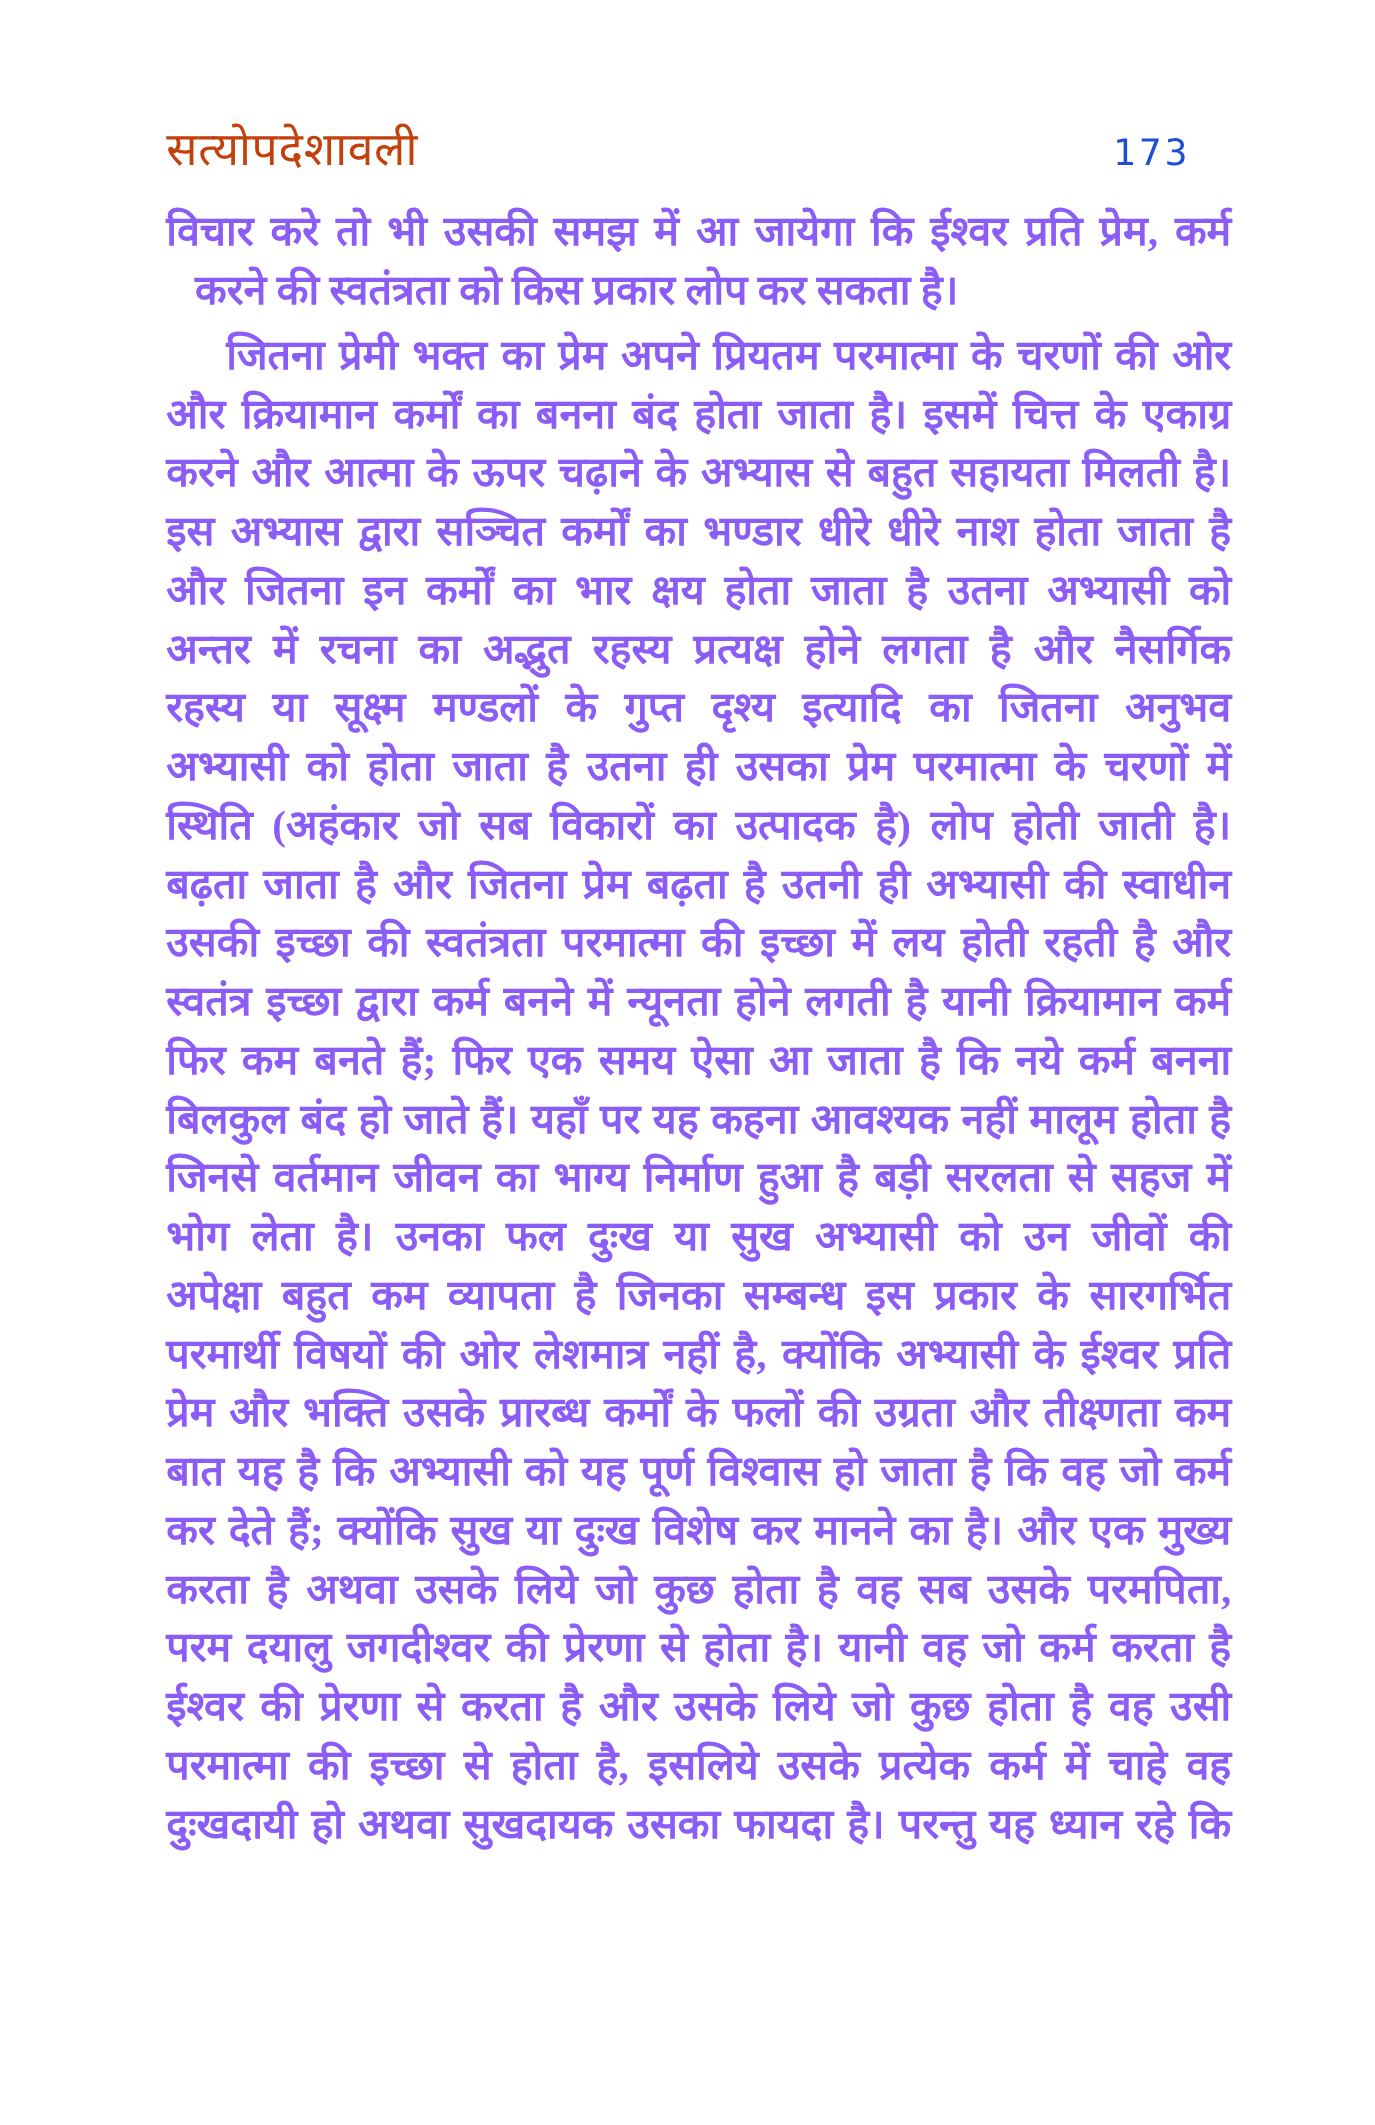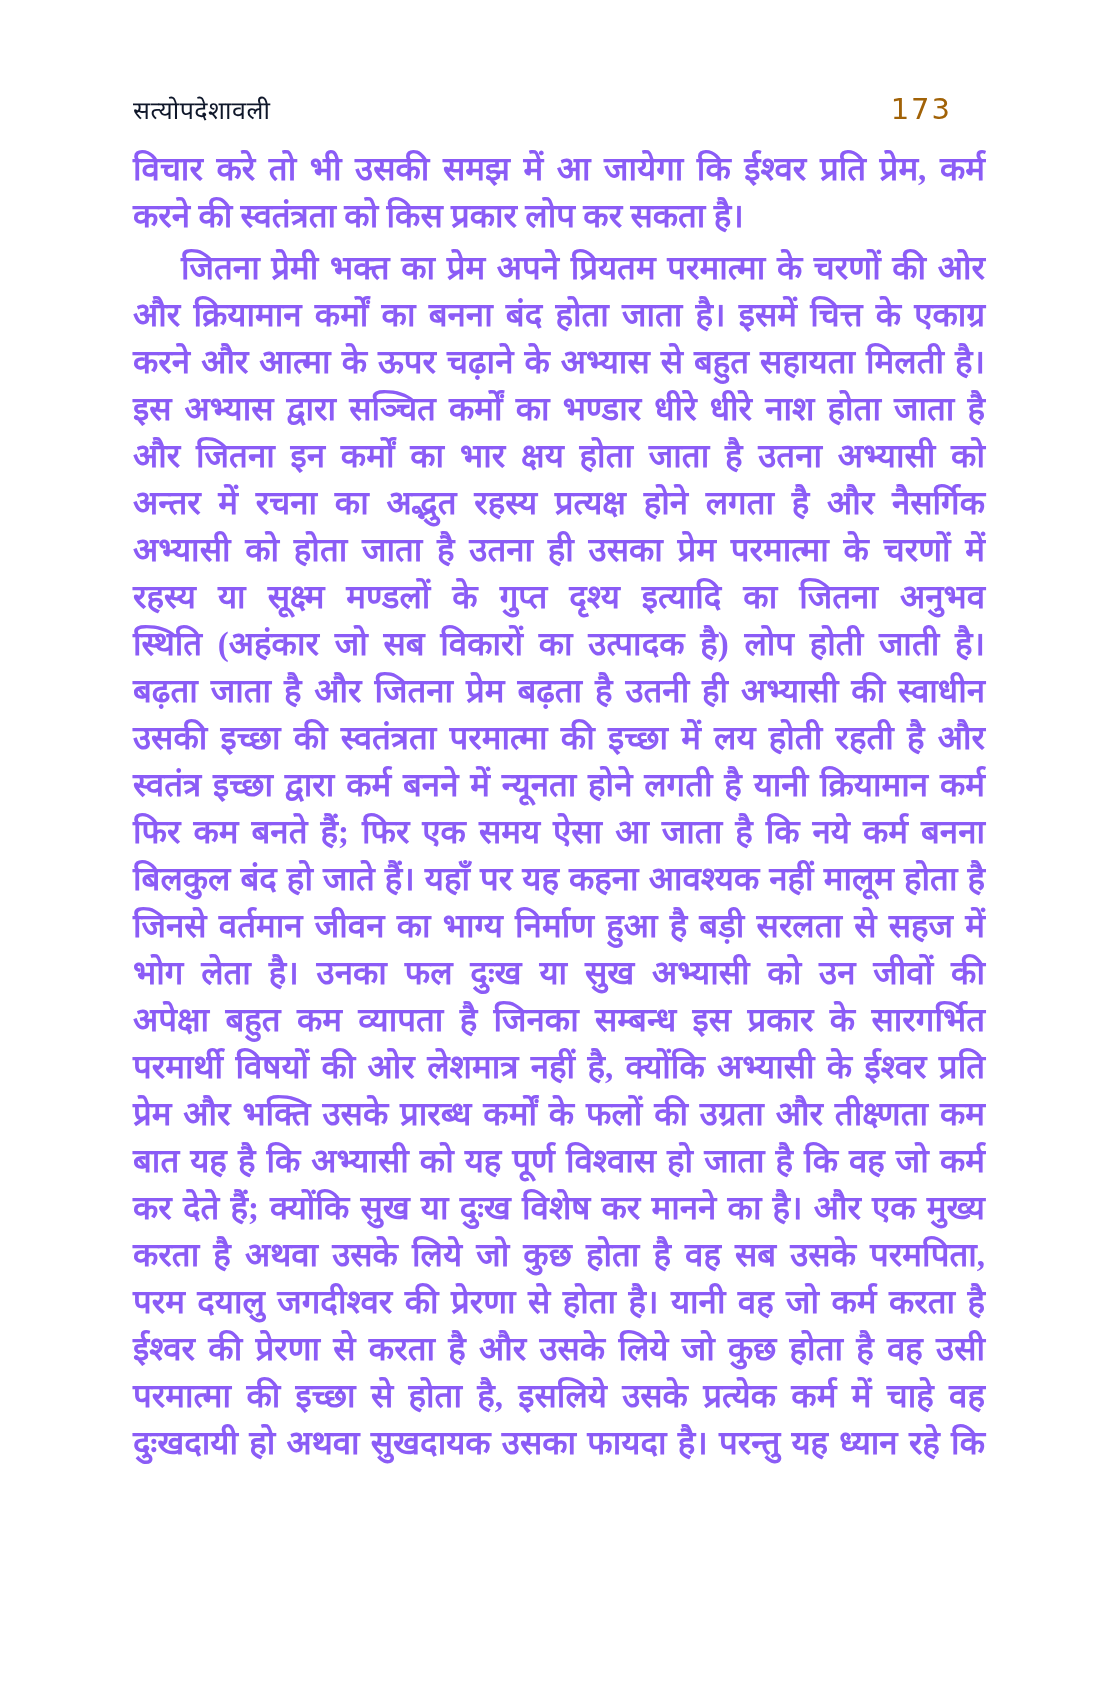--- a/index.html
+++ b/index.html
@@ -14,48 +14,49 @@
     color: #171717;
     overflow: hidden;
   }
   .header-row {
     display: flex;
     justify-content: space-between;
     align-items: baseline;
     margin-bottom: 20px;
   }
   .running-title {
-    font-size: 25px;
+    font-size: 37px;
     font-weight: 500;
     letter-spacing: 0.5px;
-    color: #0f172a;
+    color: #c2410c;
   }
   .page-number {
     font-family: "DejaVu Sans", sans-serif;
     font-size: 29px;
     font-weight: 400;
-    color: #a16207;
+    color: #1d4ed8;
     letter-spacing: 2px;
     margin-right: 33px;
   }
   .body-text { }
   .para { }
   .para-2 { margin-top: 5px; font-family: Liberation Serif, serif; }
   .line {
     font-size: 33px;
     line-height: 47px;
     font-weight: 600;
     color: #8b5cf6;
     text-align: justify;
     text-align-last: justify;
     text-justify: inter-word;
   }
   .line.para-end {
     text-align: left;
     text-align-last: left;
+    margin-left: 23px;
   }
   .line.indent {
     text-indent: 48px;
   }
 </style>
 </head>
 <body>
 
 <div class="page">
 
@@ -71,22 +72,22 @@
       <div class="line para-end">करने की स्वतंत्रता को किस प्रकार लोप कर सकता है।</div>
     </div>
 
     <div class="para para-2">
       <div class="line indent">जितना प्रेमी भक्त का प्रेम अपने प्रियतम परमात्मा के चरणों की ओर</div>
       <div class="line">और क्रियामान कर्मों का बनना बंद होता जाता है। इसमें चित्त के एकाग्र</div>
       <div class="line">करने और आत्मा के ऊपर चढ़ाने के अभ्यास से बहुत सहायता मिलती है।</div>
       <div class="line">इस अभ्यास द्वारा सञ्चित कर्मों का भण्डार धीरे धीरे नाश होता जाता है</div>
       <div class="line">और जितना इन कर्मों का भार क्षय होता जाता है उतना अभ्यासी को</div>
       <div class="line">अन्तर में रचना का अद्भुत रहस्य प्रत्यक्ष होने लगता है और नैसर्गिक</div>
+      <div class="line">रहस्य या सूक्ष्म मण्डलों के गुप्त दृश्य इत्यादि का जितना अनुभव</div>
       <div class="line">अभ्यासी को होता जाता है उतना ही उसका प्रेम परमात्मा के चरणों में</div>
-      <div class="line">रहस्य या सूक्ष्म मण्डलों के गुप्त दृश्य इत्यादि का जितना अनुभव</div>
       <div class="line">स्थिति (अहंकार जो सब विकारों का उत्पादक है) लोप होती जाती है।</div>
       <div class="line">बढ़ता जाता है और जितना प्रेम बढ़ता है उतनी ही अभ्यासी की स्वाधीन</div>
       <div class="line">उसकी इच्छा की स्वतंत्रता परमात्मा की इच्छा में लय होती रहती है और</div>
       <div class="line">स्वतंत्र इच्छा द्वारा कर्म बनने में न्यूनता होने लगती है यानी क्रियामान कर्म</div>
       <div class="line">फिर कम बनते हैं; फिर एक समय ऐसा आ जाता है कि नये कर्म बनना</div>
       <div class="line">बिलकुल बंद हो जाते हैं। यहाँ पर यह कहना आवश्यक नहीं मालूम होता है</div>
       <div class="line">जिनसे वर्तमान जीवन का भाग्य निर्माण हुआ है बड़ी सरलता से सहज में</div>
       <div class="line">भोग लेता है। उनका फल दुःख या सुख अभ्यासी को उन जीवों की</div>
       <div class="line">अपेक्षा बहुत कम व्यापता है जिनका सम्बन्ध इस प्रकार के सारगर्भित</div>
       <div class="line">परमार्थी विषयों की ओर लेशमात्र नहीं है, क्योंकि अभ्यासी के ईश्वर प्रति</div>

